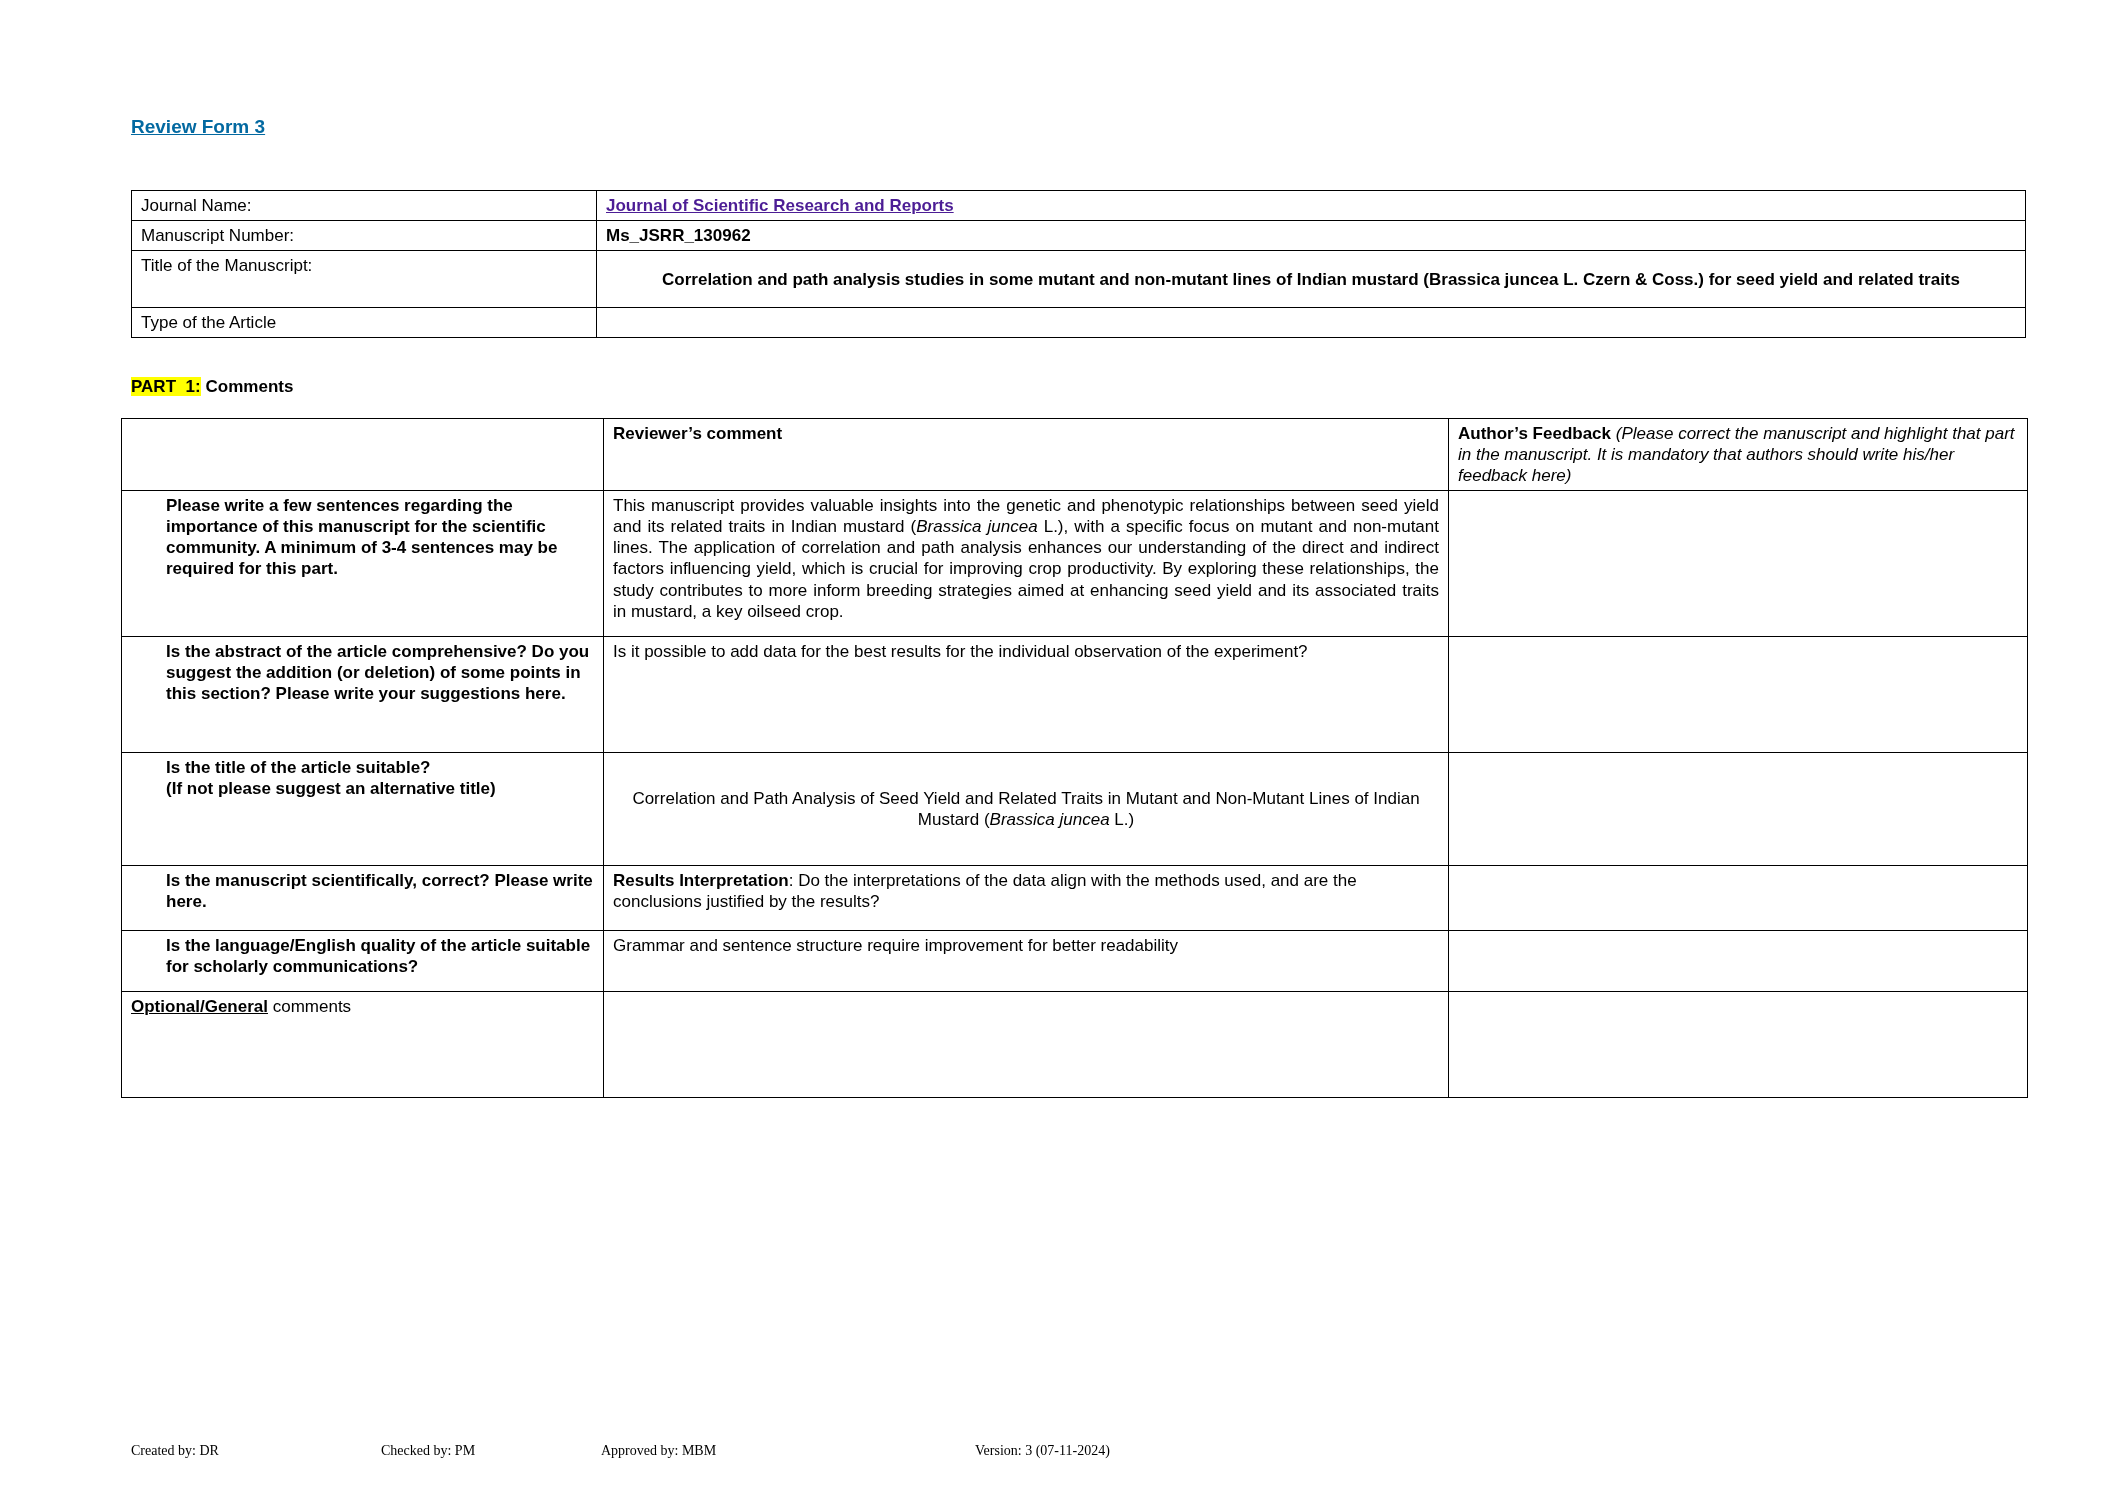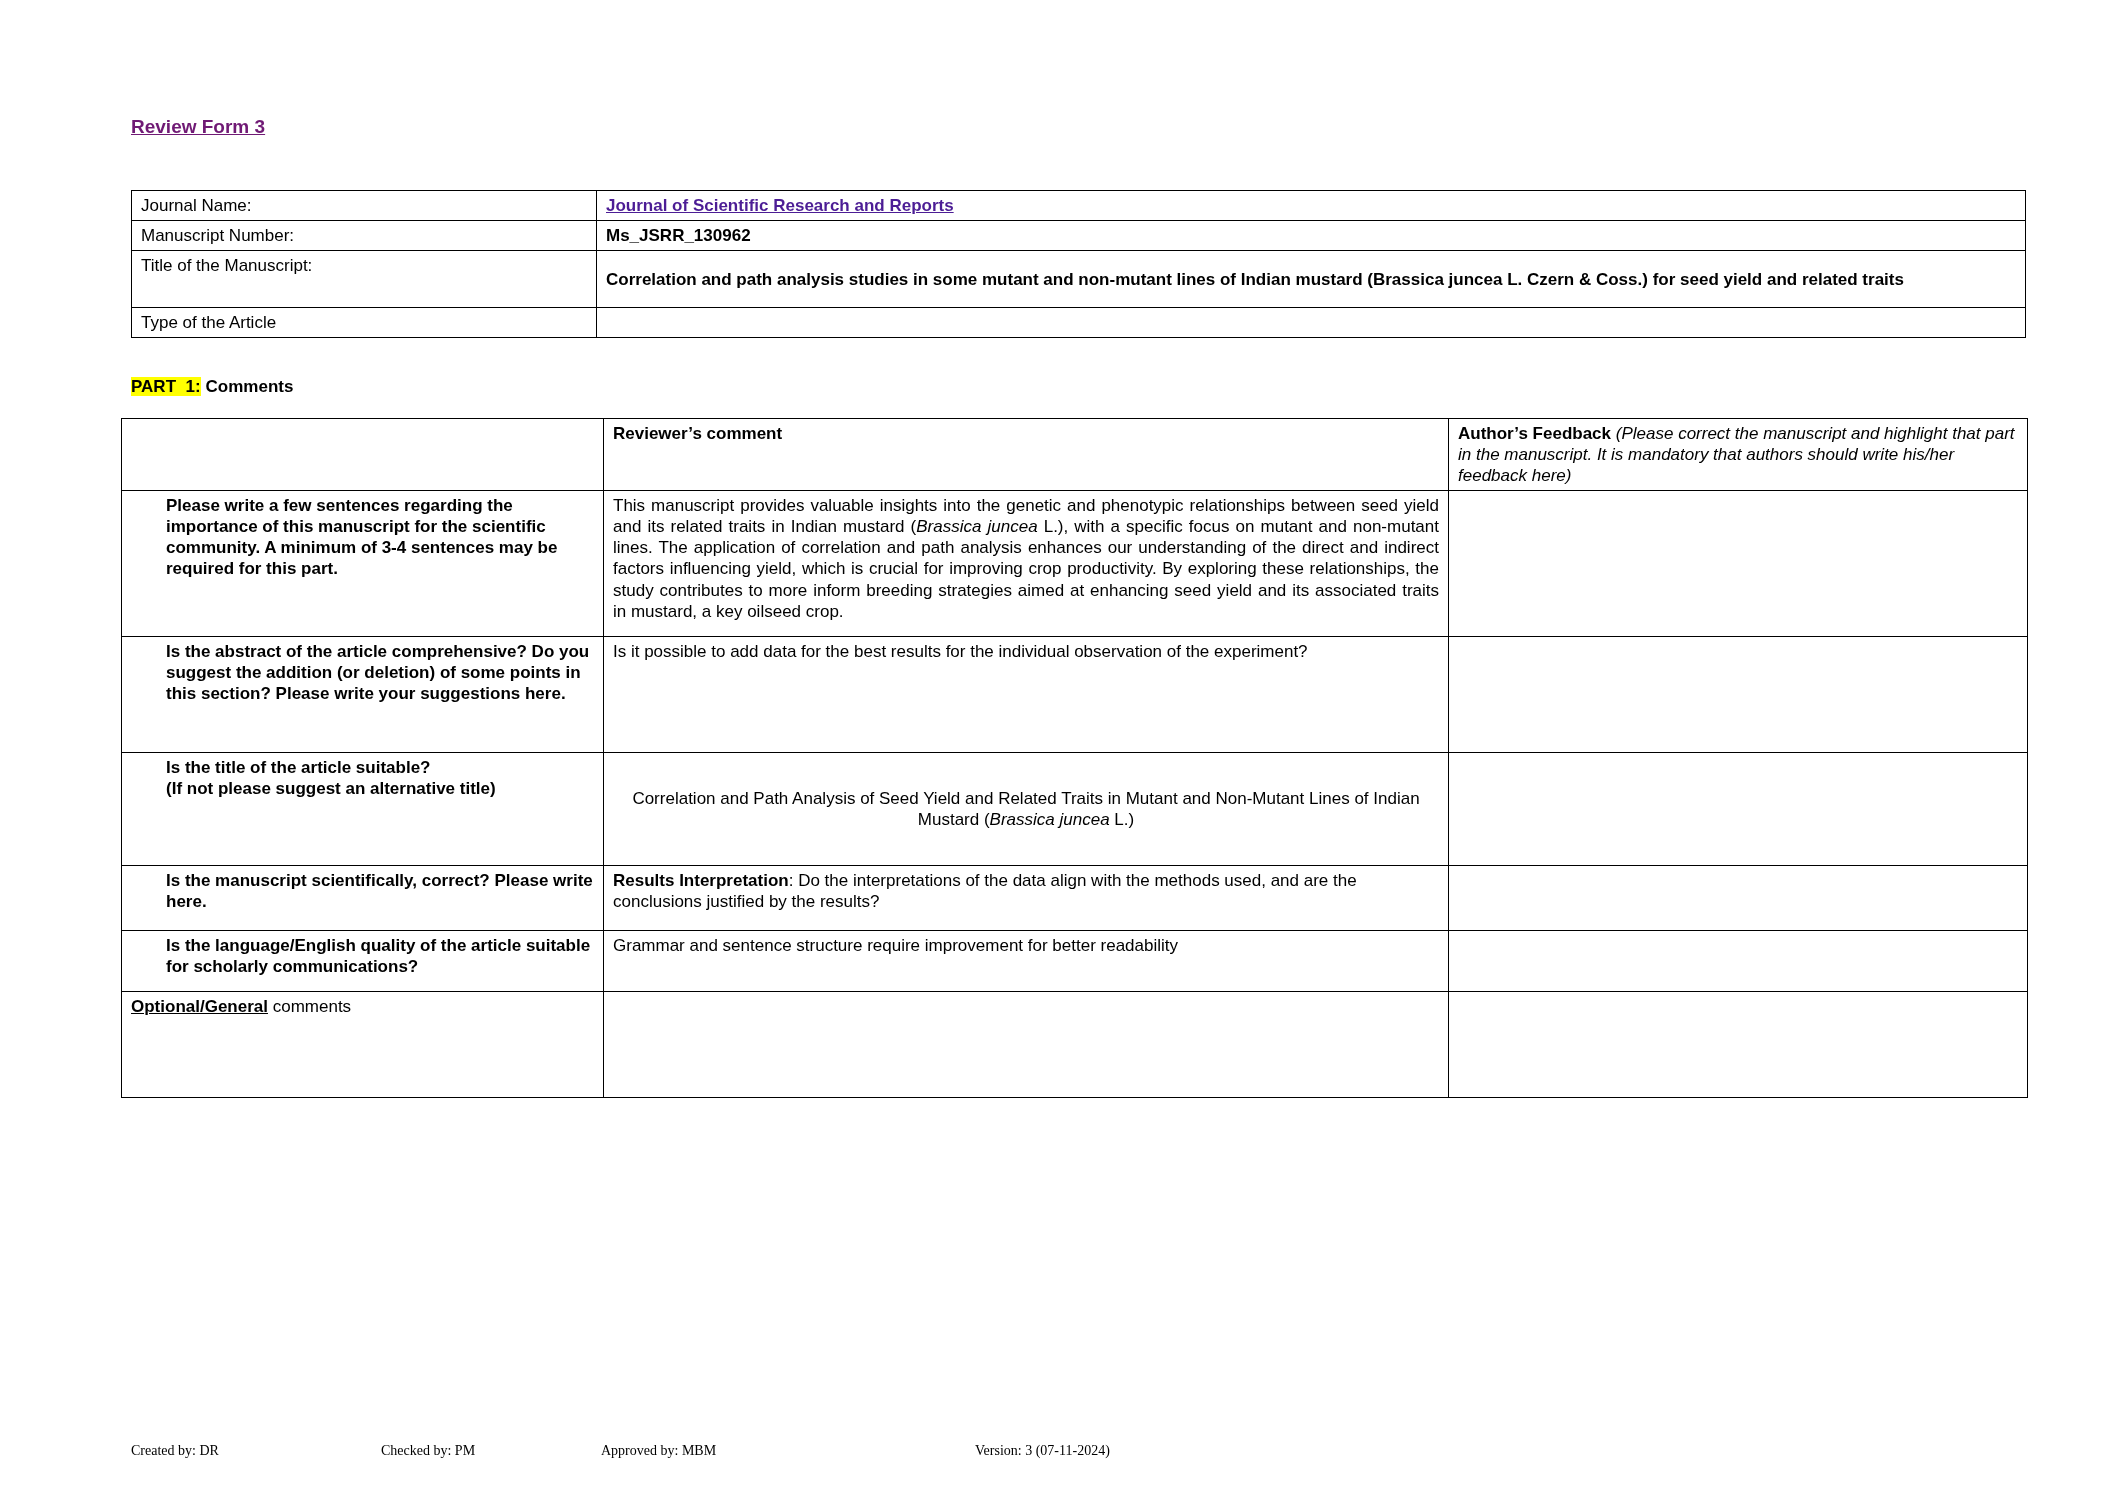--- a/index.html
+++ b/index.html
@@ -8,38 +8,38 @@
     width: 2117px; height: 1497px;
     position: relative;
     font-family: "Liberation Sans", sans-serif;
     color: #000;
   }
   .page { position: absolute; inset: 0; background: #fff; }
 
   .doc-title {
     position: absolute; left: 131px; top: 116px;
     font-size: 19px; font-weight: 700;
-    color: #701a75; text-decoration: underline;
+    color: #0369a1; text-decoration: underline;
   }
 
   table { border-collapse: collapse; table-layout: fixed; }
   td {
     border: 1px solid #000;
     font-size: 17px; line-height: 1.24;
     vertical-align: top; padding: 4px 9px;
     overflow: hidden;
   }
 
   .meta-table { position: absolute; left: 131px; top: 190px; width: 1894px; }
   .meta-label { width: 465px; }
   .meta-value-link a, .link {
     color: #4c1d95; font-weight: 700; text-decoration: underline; cursor: pointer;
   }
   .meta-bold { font-weight: 700; }
-  .v-mid { vertical-align: middle; }
+  .v-mid { vertical-align: middle; text-align: center; }
 
   .part-heading { position: absolute; left: 131px; top: 377px; font-size: 17px; font-weight: 700; }
   .part-badge { background: #FFFF00; white-space: pre; text-decoration: none; }
   .part-label { margin-left: 5px; }
 
   .main-table { position: absolute; left: 121px; top: 418px; width: 1906px; }
   .q-cell { padding-left: 44px; font-weight: 700; }
   .opt-cell { padding-left: 9px; font-weight: 400; }
   .opt-bold { font-weight: 700; text-decoration: underline; }
   .cell-justify { text-align: justify; }

